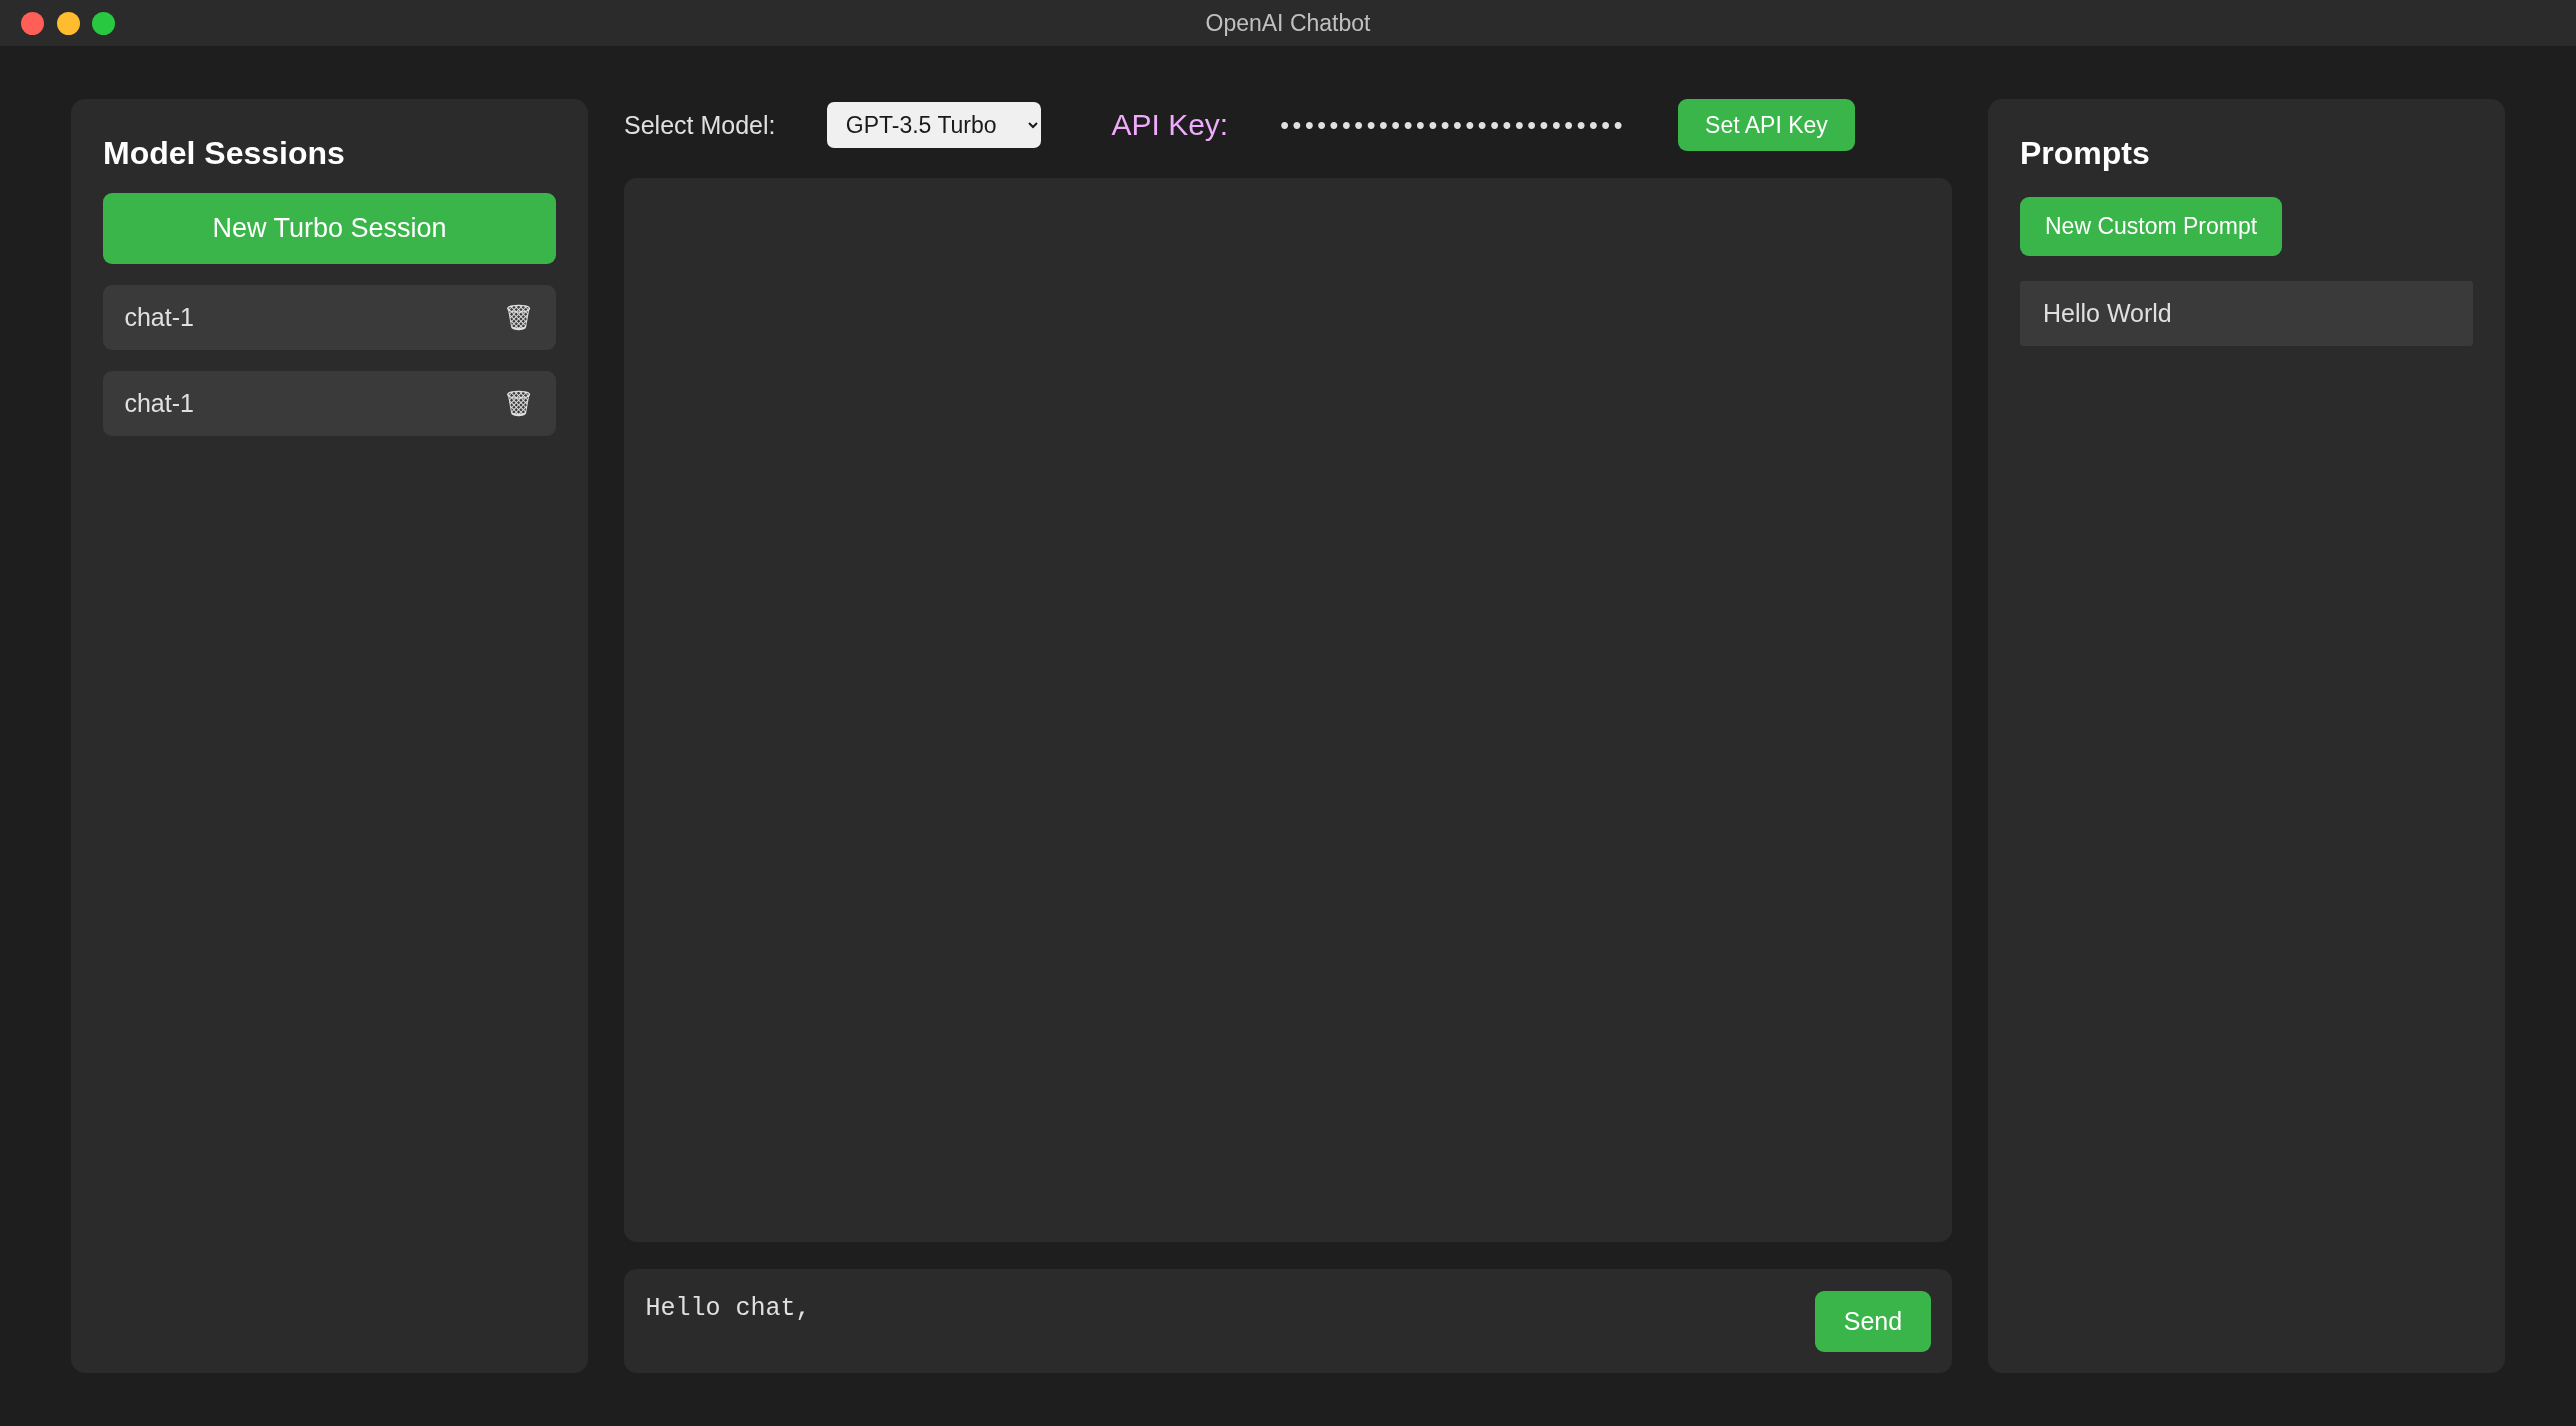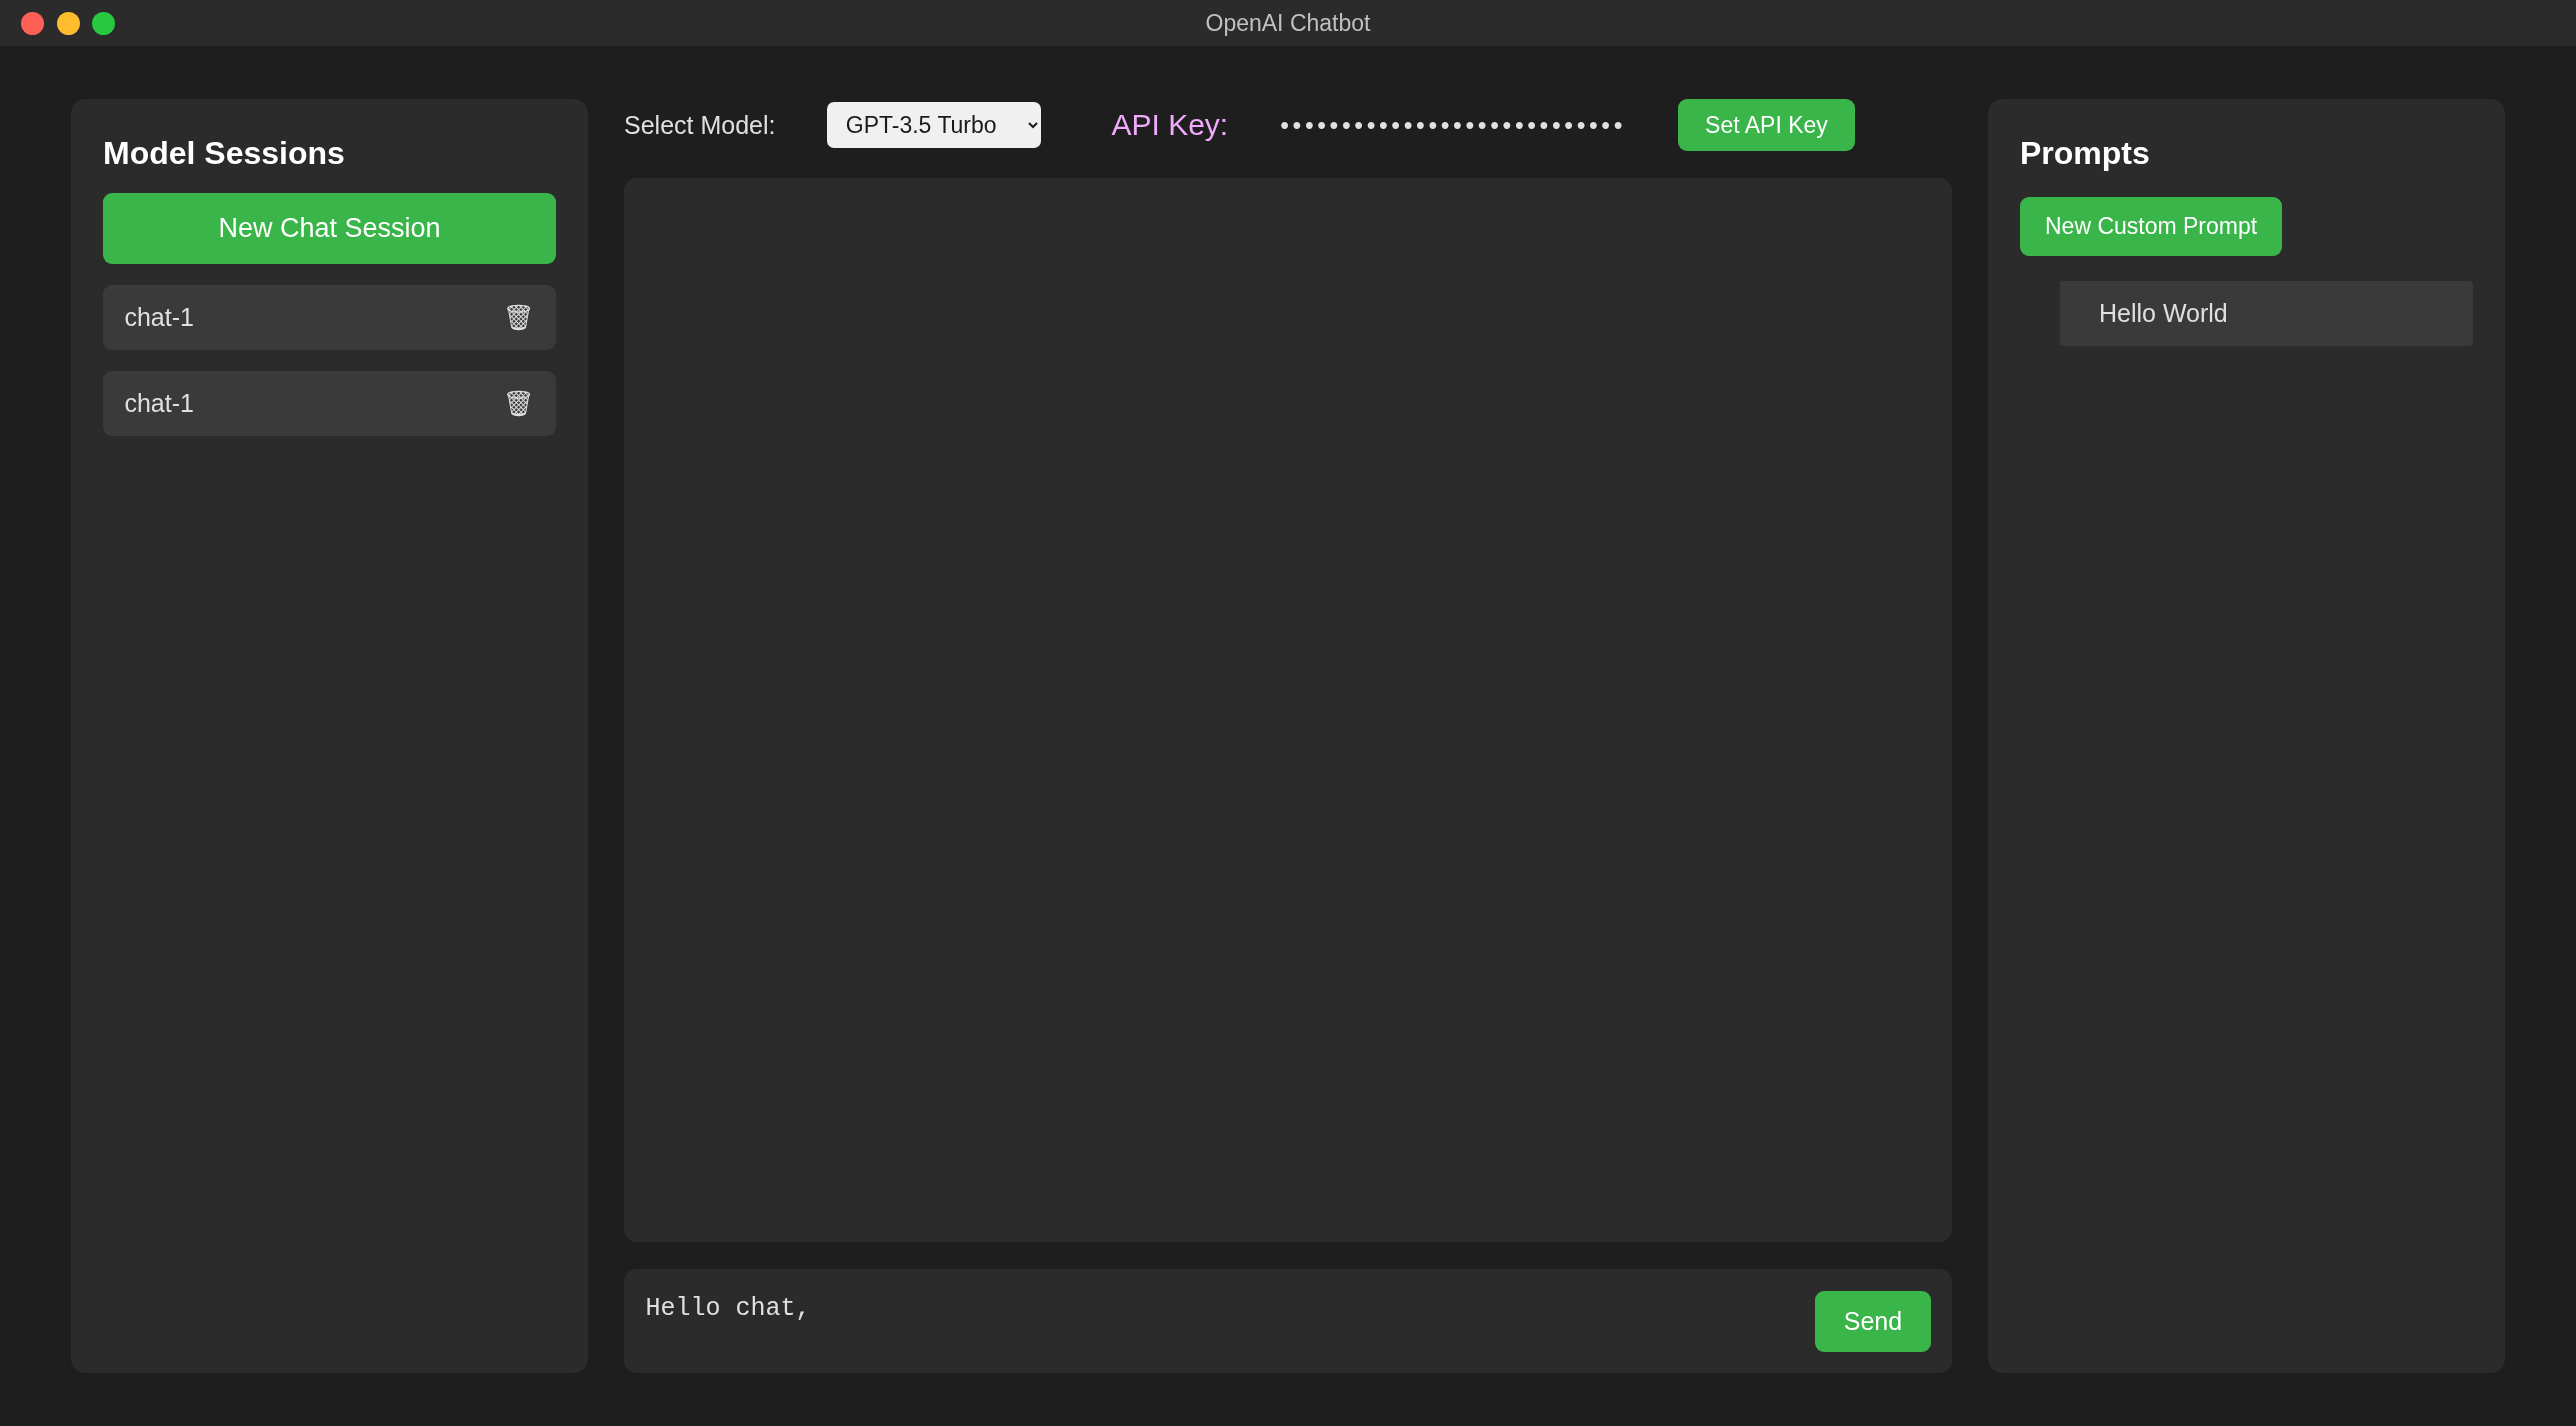--- a/index.html
+++ b/index.html
@@ -262,23 +262,22 @@
       font-size: 23px;
       font-weight: 500;
       cursor: pointer;
       text-align: left;
       width: fit-content;
     }
 
     .prompt-item {
       background-color: #3a3a3a;
       border-radius: 3px;
-      padding: 18px 39px;
-      cursor: pointer;
-      margin-left: 40px;
+      padding: 18px 23px;
+      cursor: pointer;
     }
 
     .prompt-item span {
       color: #e0e0e0;
       font-size: 25px;
     }
   </style>
 </head>
 <body>
 
@@ -288,21 +287,21 @@
     <button class="tb-btn tb-minimize"></button>
     <button class="tb-btn tb-maximize"></button>
   </div>
   <span class="titlebar-title">OpenAI Chatbot</span>
 </div>
 
 <div class="app-content">
 
   <div class="left-panel">
     <span class="panel-title">Model Sessions</span>
-    <button class="new-chat-btn">New Chat Session</button>
+    <button class="new-chat-btn">New Turbo Session</button>
     <div class="chat-session-item">
       <span>chat-1</span>
       <span class="trash-icon">🗑</span>
     </div>
     <div class="chat-session-item">
       <span>chat-1</span>
       <span class="trash-icon">🗑</span>
     </div>
   </div>
 

